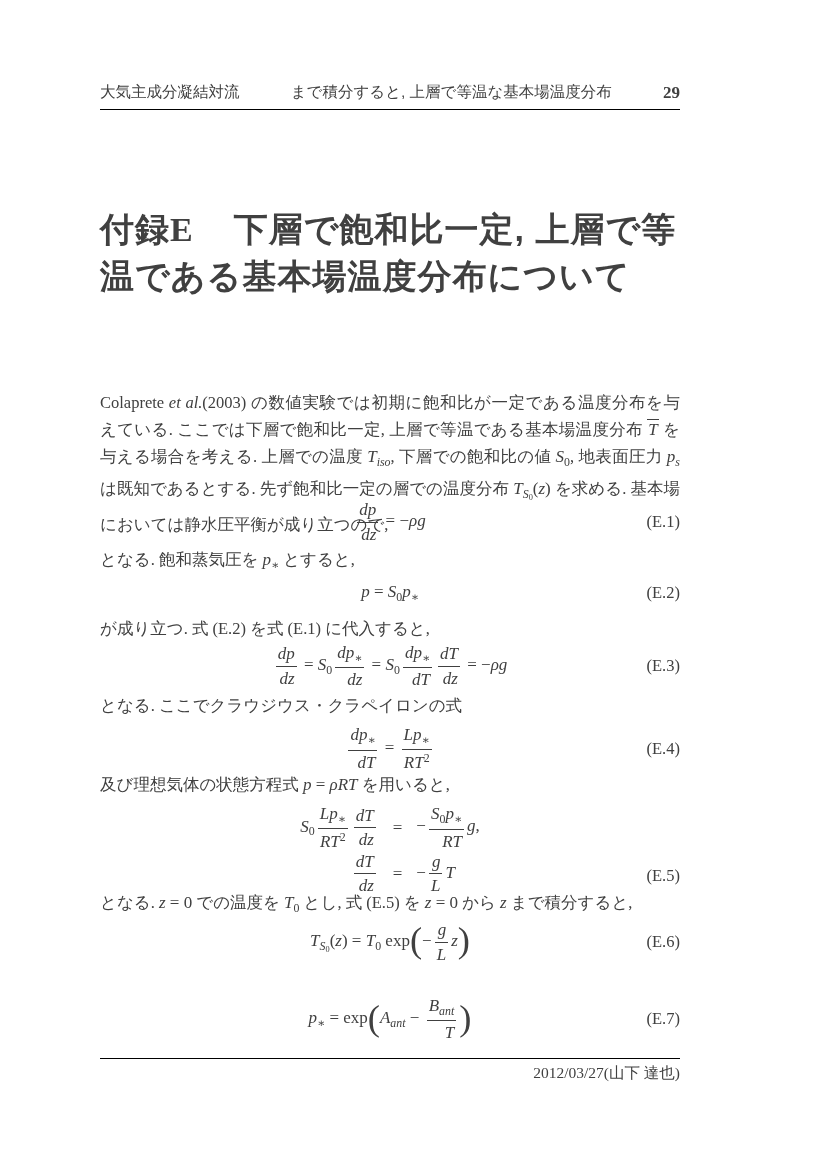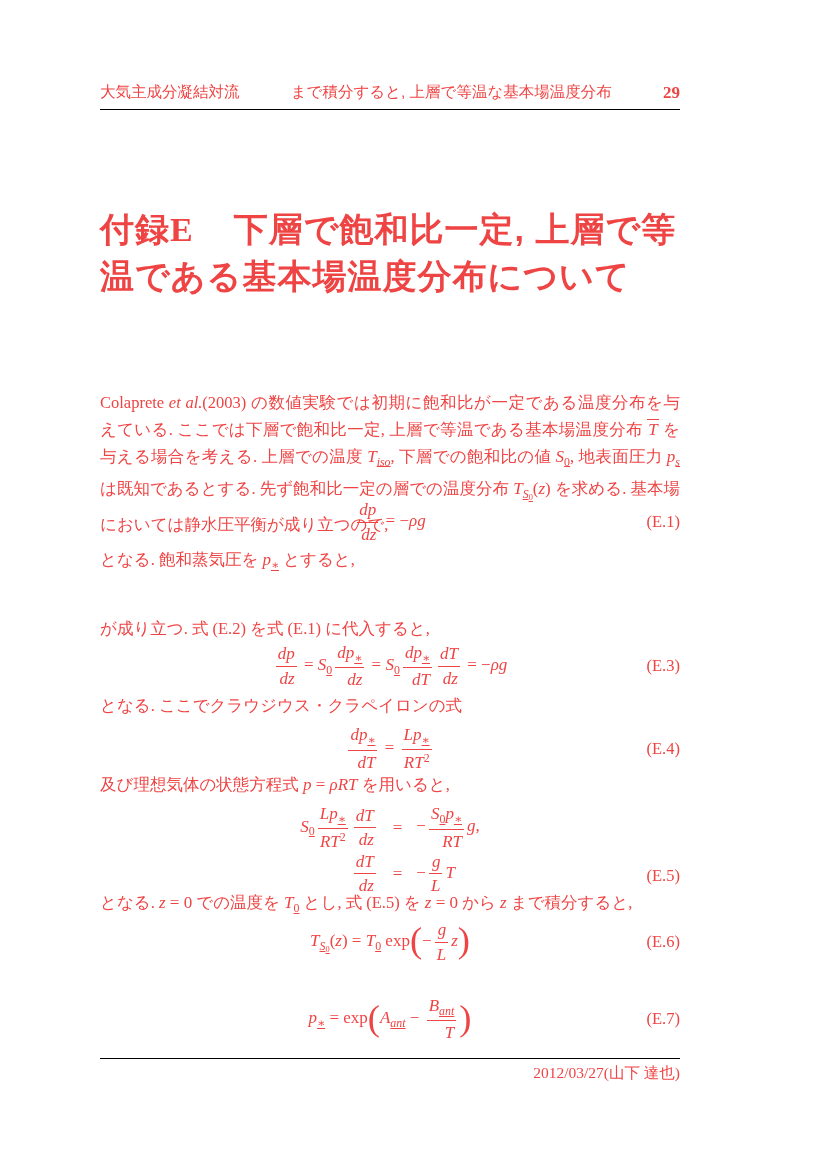--- a/index.html
+++ b/index.html
@@ -1,16 +1,16 @@
 <!DOCTYPE html>
 <html><head>
 <meta charset="utf-8">
 <style>
   html,body{margin:0;padding:0;background:#ffffff;}
-  .page{position:relative;width:826px;height:1169px;background:#ffffff;color:#ef4444;overflow:hidden;
+  .page{position:relative;width:826px;height:1169px;background:#ffffff;color:#404040;overflow:hidden;
         font-family:"Liberation Serif","DejaVu Serif",serif;}
   .content{position:absolute;left:100px;top:0;width:580px;height:1169px;}
   .abs{position:absolute;left:0;width:580px;}
 
   
   .running-header{top:82px;display:flex;justify-content:space-between;align-items:flex-end;
     border-bottom:1.6px solid #000;padding-bottom:6px;
     font-family:"Liberation Sans","DejaVu Sans",sans-serif;font-size:15.5px;}
   .running-header .pagenum{font-family:"Liberation Serif","DejaVu Serif",serif;font-weight:bold;font-size:17px;}
 
@@ -25,21 +25,21 @@
   .jline{font-size:16.5px;line-height:22px;white-space:nowrap;}
   .lat-i{font-style:italic;}
 
   
   .eqrow{display:flex;justify-content:center;align-items:center;}
   .eqno{position:absolute;right:0;top:50%;transform:translateY(-50%);font-size:16.5px;}
   .math{font-size:17px;font-style:normal;white-space:nowrap;}
   .eqbody{white-space:nowrap;}
   .mit{font-style:italic;}
   .mrm{font-style:normal;text-align:right;}
-  .msub{font-size:70%;vertical-align:-0.3em;text-decoration:underline;}
+  .msub{font-size:70%;vertical-align:-0.3em;}
   .msup{font-size:70%;vertical-align:0.5em;}
   .frac{display:inline-block;vertical-align:middle;text-align:right;margin:0 3px;}
   .fnum{display:block;border-bottom:1px solid currentColor;padding:0 2px 2px;line-height:1.15;}
   .fden{display:block;padding:2px 2px 0;line-height:1.15;}
   .mbar{display:inline-block;border-top:1.4px solid currentColor;line-height:1.05;padding:1px 1px 0;}
   .bigp{font-size:2.15em;font-weight:400;vertical-align:middle;line-height:0;position:relative;top:-0.05em;}
 
   
   .align2{display:grid;grid-template-columns:auto auto auto;justify-content:center;
     align-items:center;}
@@ -73,20 +73,24 @@
 
     <p class="abs jtext" style="top:372px"><span>Colaprete </span><span class="lat-i">et al.</span><span>(2003) の数値実験では初期に飽和比が一定である温度分布を与えている. ここでは下層で飽和比一定, 上層で等温である基本場温度分布 </span><span class="math"><span class="mbar"><span class="mit">T</span></span></span><span> を与える場合を考える. 上層での温度 </span><span class="math"><span class="mit">T</span><span class="msub"><span class="mit">iso</span></span></span><span>, 下層での飽和比の値 </span><span class="math"><span class="mit">S</span><span class="msub"><span>0</span></span></span><span>, 地表面圧力 </span><span class="math"><span class="mit">p</span><span class="msub"><span class="mit">s</span></span></span><span> は既知であるとする. 先ず飽和比一定の層での温度分布 </span><span class="math"><span class="mit">T</span><span class="msub"><span class="mit">S</span><span class="msub"><span>0</span></span></span><span>(</span><span class="mit">z</span><span>)</span></span><span> を求める. 基本場においては静水圧平衡が成り立つので,</span></p>
 
     <div class="abs eqrow" style="top:500px">
       <span class="math eqbody"><span class="frac"><span class="fnum"><span class="mit">dp</span></span><span class="fden"><span class="mit">dz</span></span></span><span> = −</span><span class="mit">ρg</span></span>
       <span class="eqno">(E.1)</span>
     </div>
 
     <div class="abs jline" style="top:549px"><span>となる. 飽和蒸気圧を </span><span class="math"><span class="mit">p</span><span class="msub"><span>∗</span></span></span><span> とすると,</span></div>
 
+    <div class="abs eqrow" style="top:582px">
+      <span class="math eqbody"><span class="mit">p</span><span> = </span><span class="mit">S</span><span class="msub"><span>0</span></span><span class="mit">p</span><span class="msub"><span>∗</span></span></span>
+      <span class="eqno">(E.2)</span>
+    </div>
 
     <div class="abs jline" style="top:618px"><span>が成り立つ. 式 (E.2) を式 (E.1) に代入すると,</span></div>
 
     <div class="abs eqrow" style="top:643px">
       <span class="math eqbody"><span class="frac"><span class="fnum"><span class="mit">dp</span></span><span class="fden"><span class="mit">dz</span></span></span><span> = </span><span class="mit">S</span><span class="msub"><span>0</span></span><span class="frac"><span class="fnum"><span class="mit">dp</span><span class="msub"><span>∗</span></span></span><span class="fden"><span class="mit">dz</span></span></span><span> = </span><span class="mit">S</span><span class="msub"><span>0</span></span><span class="frac"><span class="fnum"><span class="mit">dp</span><span class="msub"><span>∗</span></span></span><span class="fden"><span class="mit">dT</span></span></span><span class="frac"><span class="fnum"><span class="mit">dT</span></span><span class="fden"><span class="mit">dz</span></span></span><span> = −</span><span class="mit">ρg</span></span>
       <span class="eqno">(E.3)</span>
     </div>
 
     <div class="abs jline" style="top:695px"><span>となる. ここでクラウジウス・クラペイロンの式</span></div>
 

